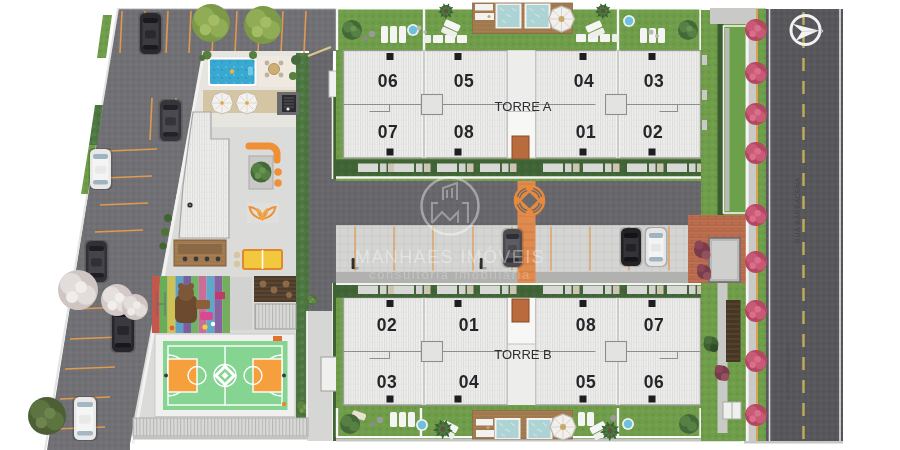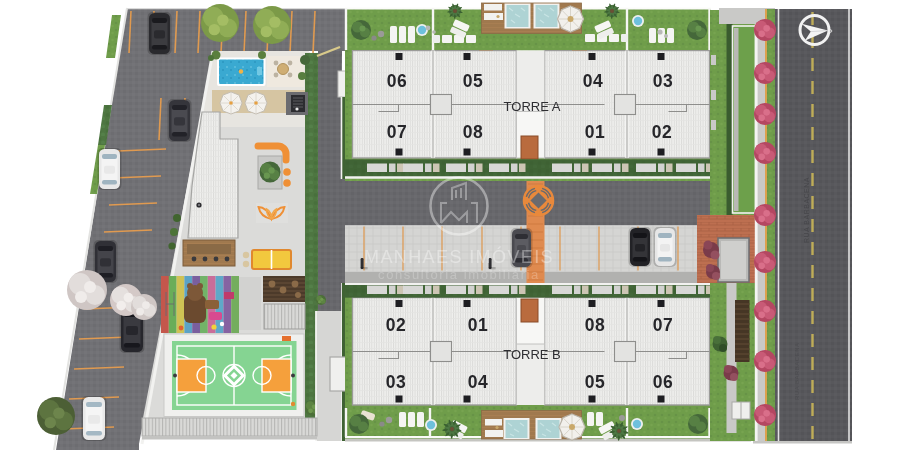--- a/index.html
+++ b/index.html
@@ -1,16 +1,16 @@
 <!DOCTYPE html>
 <html><head>
 <meta charset="utf-8">
 <style>
 html,body{margin:0;padding:0;background:#ffffff;}
-#plan{width:716px;height:450px;position:relative;font-family:"Liberation Sans",sans-serif;margin-left:9px;}
+#plan{width:716px;height:450px;position:relative;font-family:"Liberation Sans",sans-serif;}
 svg{display:block}
 .num{font-family:"Liberation Sans",sans-serif;font-size:17.5px;font-weight:bold;fill:#26262a;letter-spacing:0.5px;}
 .torre{font-family:"Liberation Sans",sans-serif;font-size:13px;fill:#2e2e32;letter-spacing:0px;}
 </style>
 </head>
 <body>
 <div id="plan">
 <svg width="900" height="450" viewBox="0 0 900 450">
 <defs>
 <pattern id="roofst" width="2.4" height="6" patternUnits="userSpaceOnUse">

